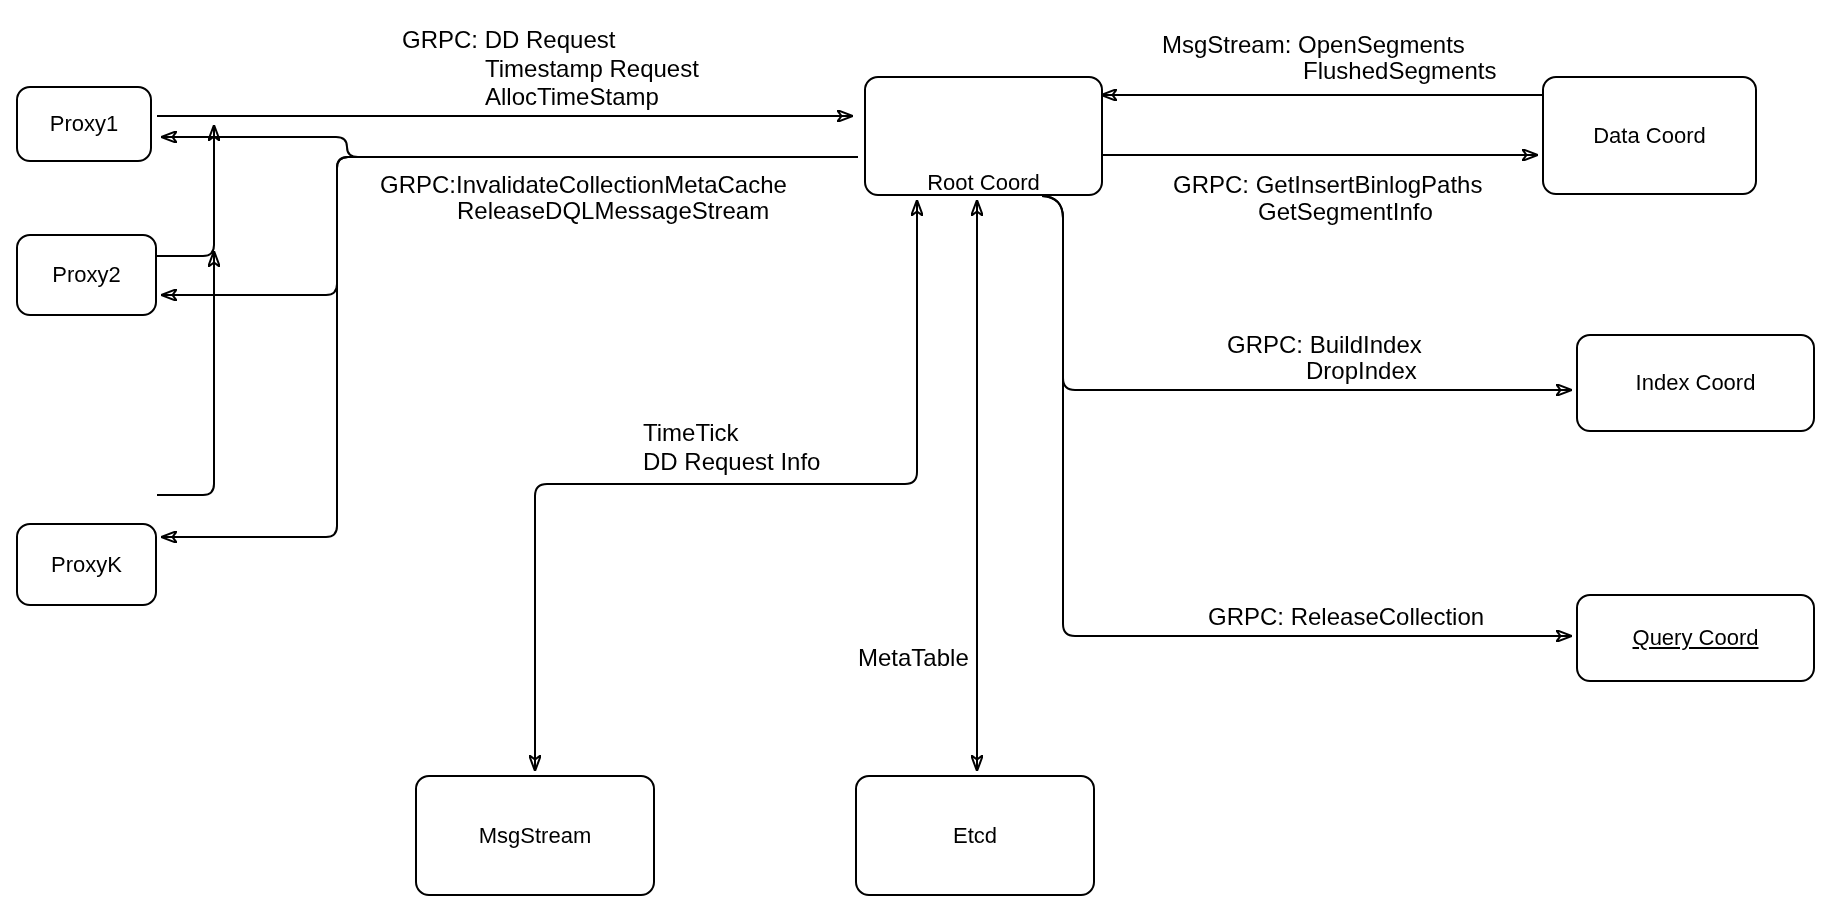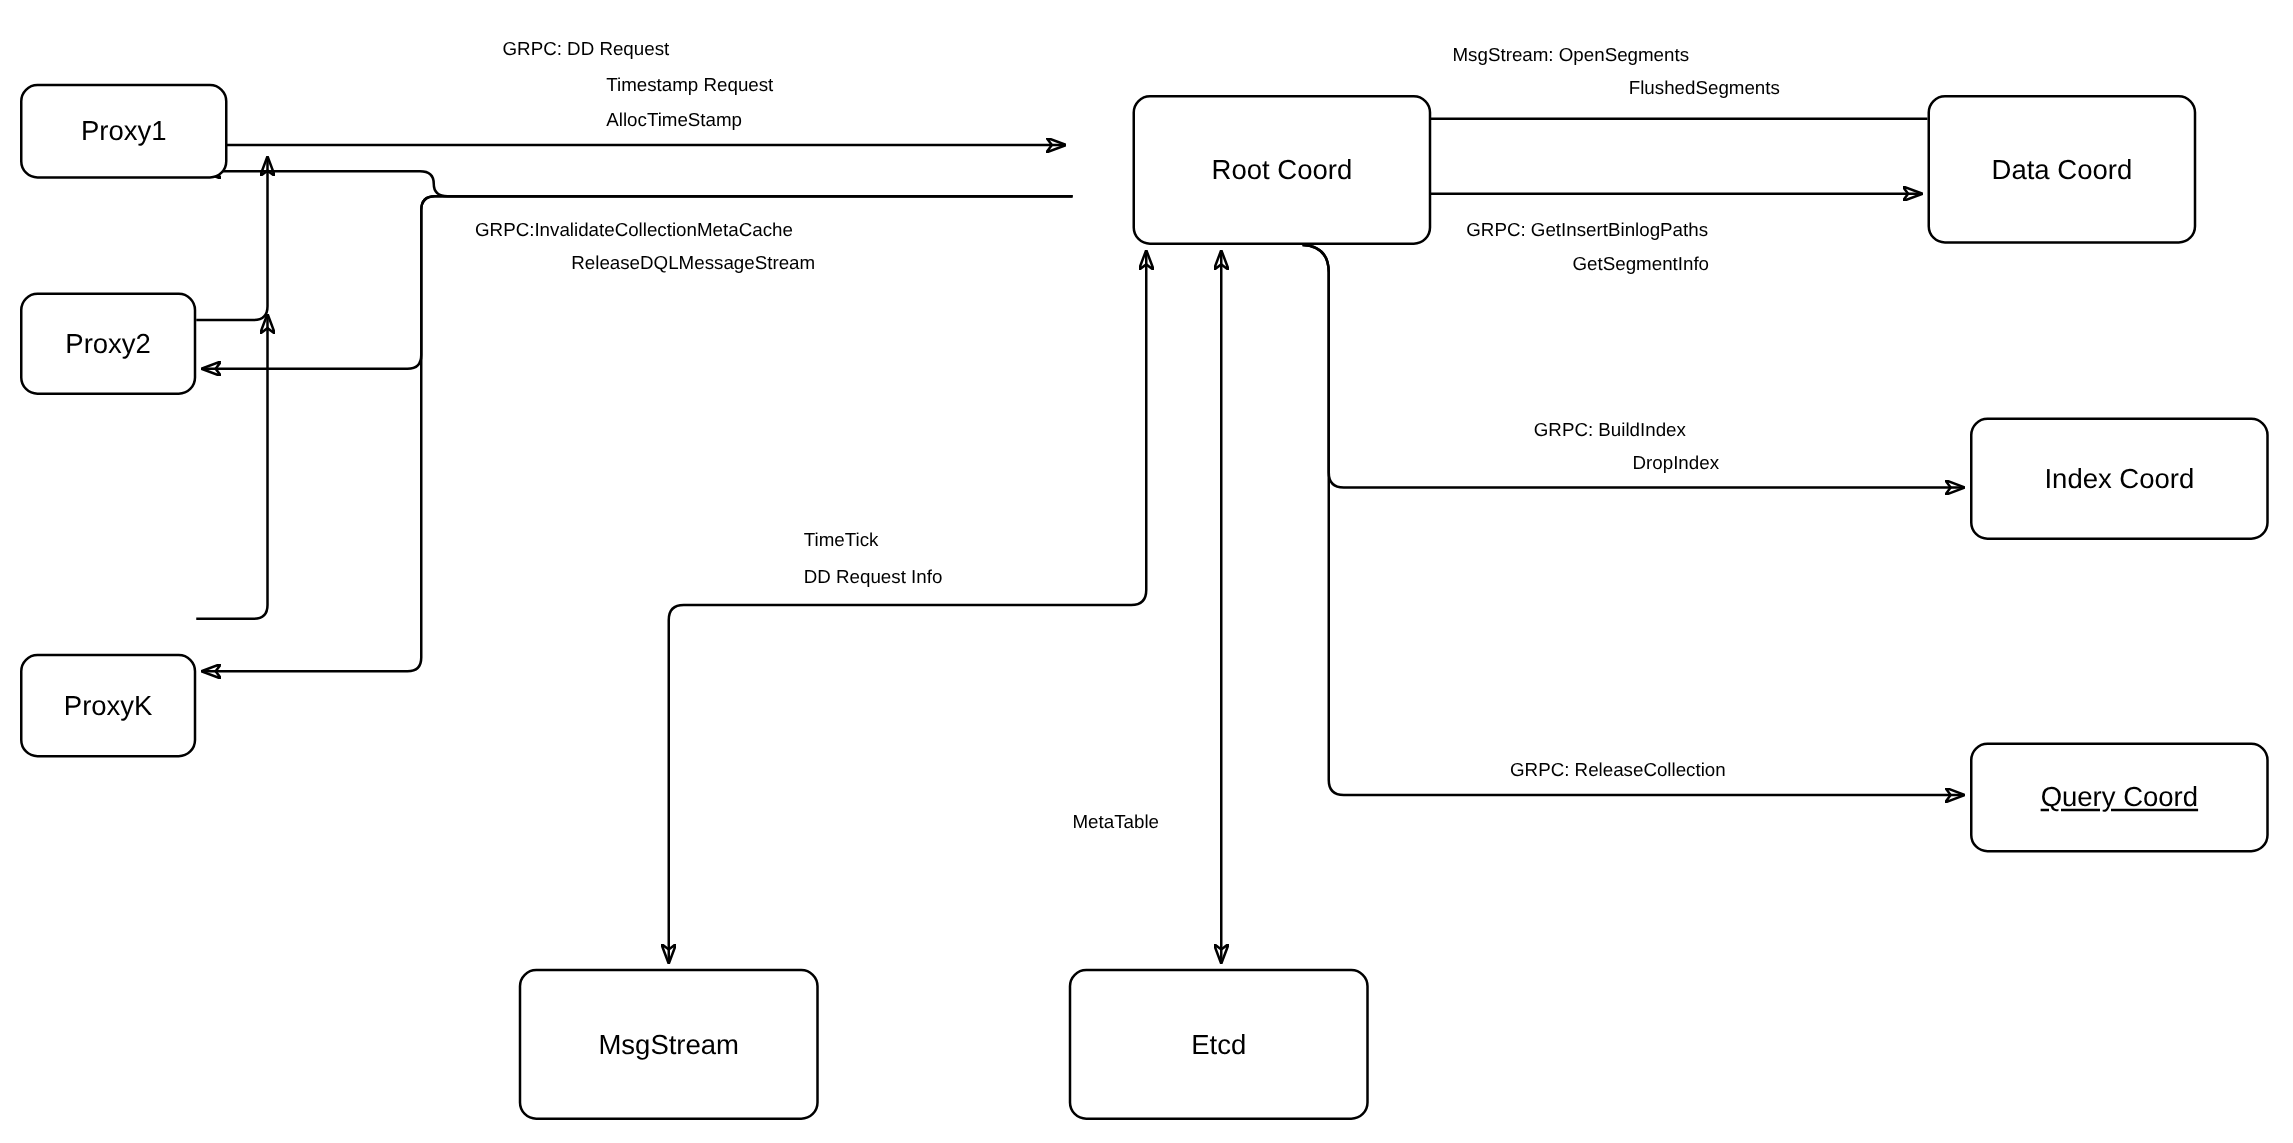--- a/index.html
+++ b/index.html
@@ -15,32 +15,32 @@
   #edge-layer path{fill:none;stroke:#000000;stroke-width:2px;}
   .node{
     position:absolute;
     box-sizing:border-box;
     border:2px solid #000000;
     border-radius:14px;
     background:#ffffff;
     display:flex;align-items:center;justify-content:center;
     font-size:22px;line-height:1;white-space:nowrap;
   }
-  #n-proxy1{left:16px;top:67px;width:166px;height:76px;}
+  #n-proxy1{left:16px;top:86px;width:136px;height:76px;}
   #n-proxy2{left:16px;top:234px;width:141px;height:82px;}
   #n-proxyk{left:16px;top:475px;width:141px;height:83px;margin-top:48px;}
-  #n-root{left:906px;top:76px;width:239px;height:120px;}
+  #n-root{left:864px;top:76px;width:239px;height:120px;align-items:flex-end;}
   #n-data{left:1542px;top:76px;width:215px;height:119px;}
   #n-index{left:1576px;top:334px;width:239px;height:98px;}
   #n-query{left:1576px;top:594px;width:239px;height:88px;text-decoration:underline;}
   #n-msgstream{left:415px;top:775px;width:240px;height:121px;}
   #n-etcd{left:855px;top:775px;width:240px;height:121px;}
   .edge-label{
     position:absolute;
-    font-size:15px;line-height:26px;
+    font-size:24px;line-height:26px;
     white-space:nowrap;
   }
   #l-0{left:402px;top:27px;}
   #l-1{left:485px;top:56px;}
   #l-2{left:485px;top:84px;}
   #l-3{left:380px;top:172px;}
   #l-4{left:457px;top:198px;}
   #l-5{left:1162px;top:32px;}
   #l-6{left:1303px;top:58px;}
   #l-7{left:1173px;top:172px;}

